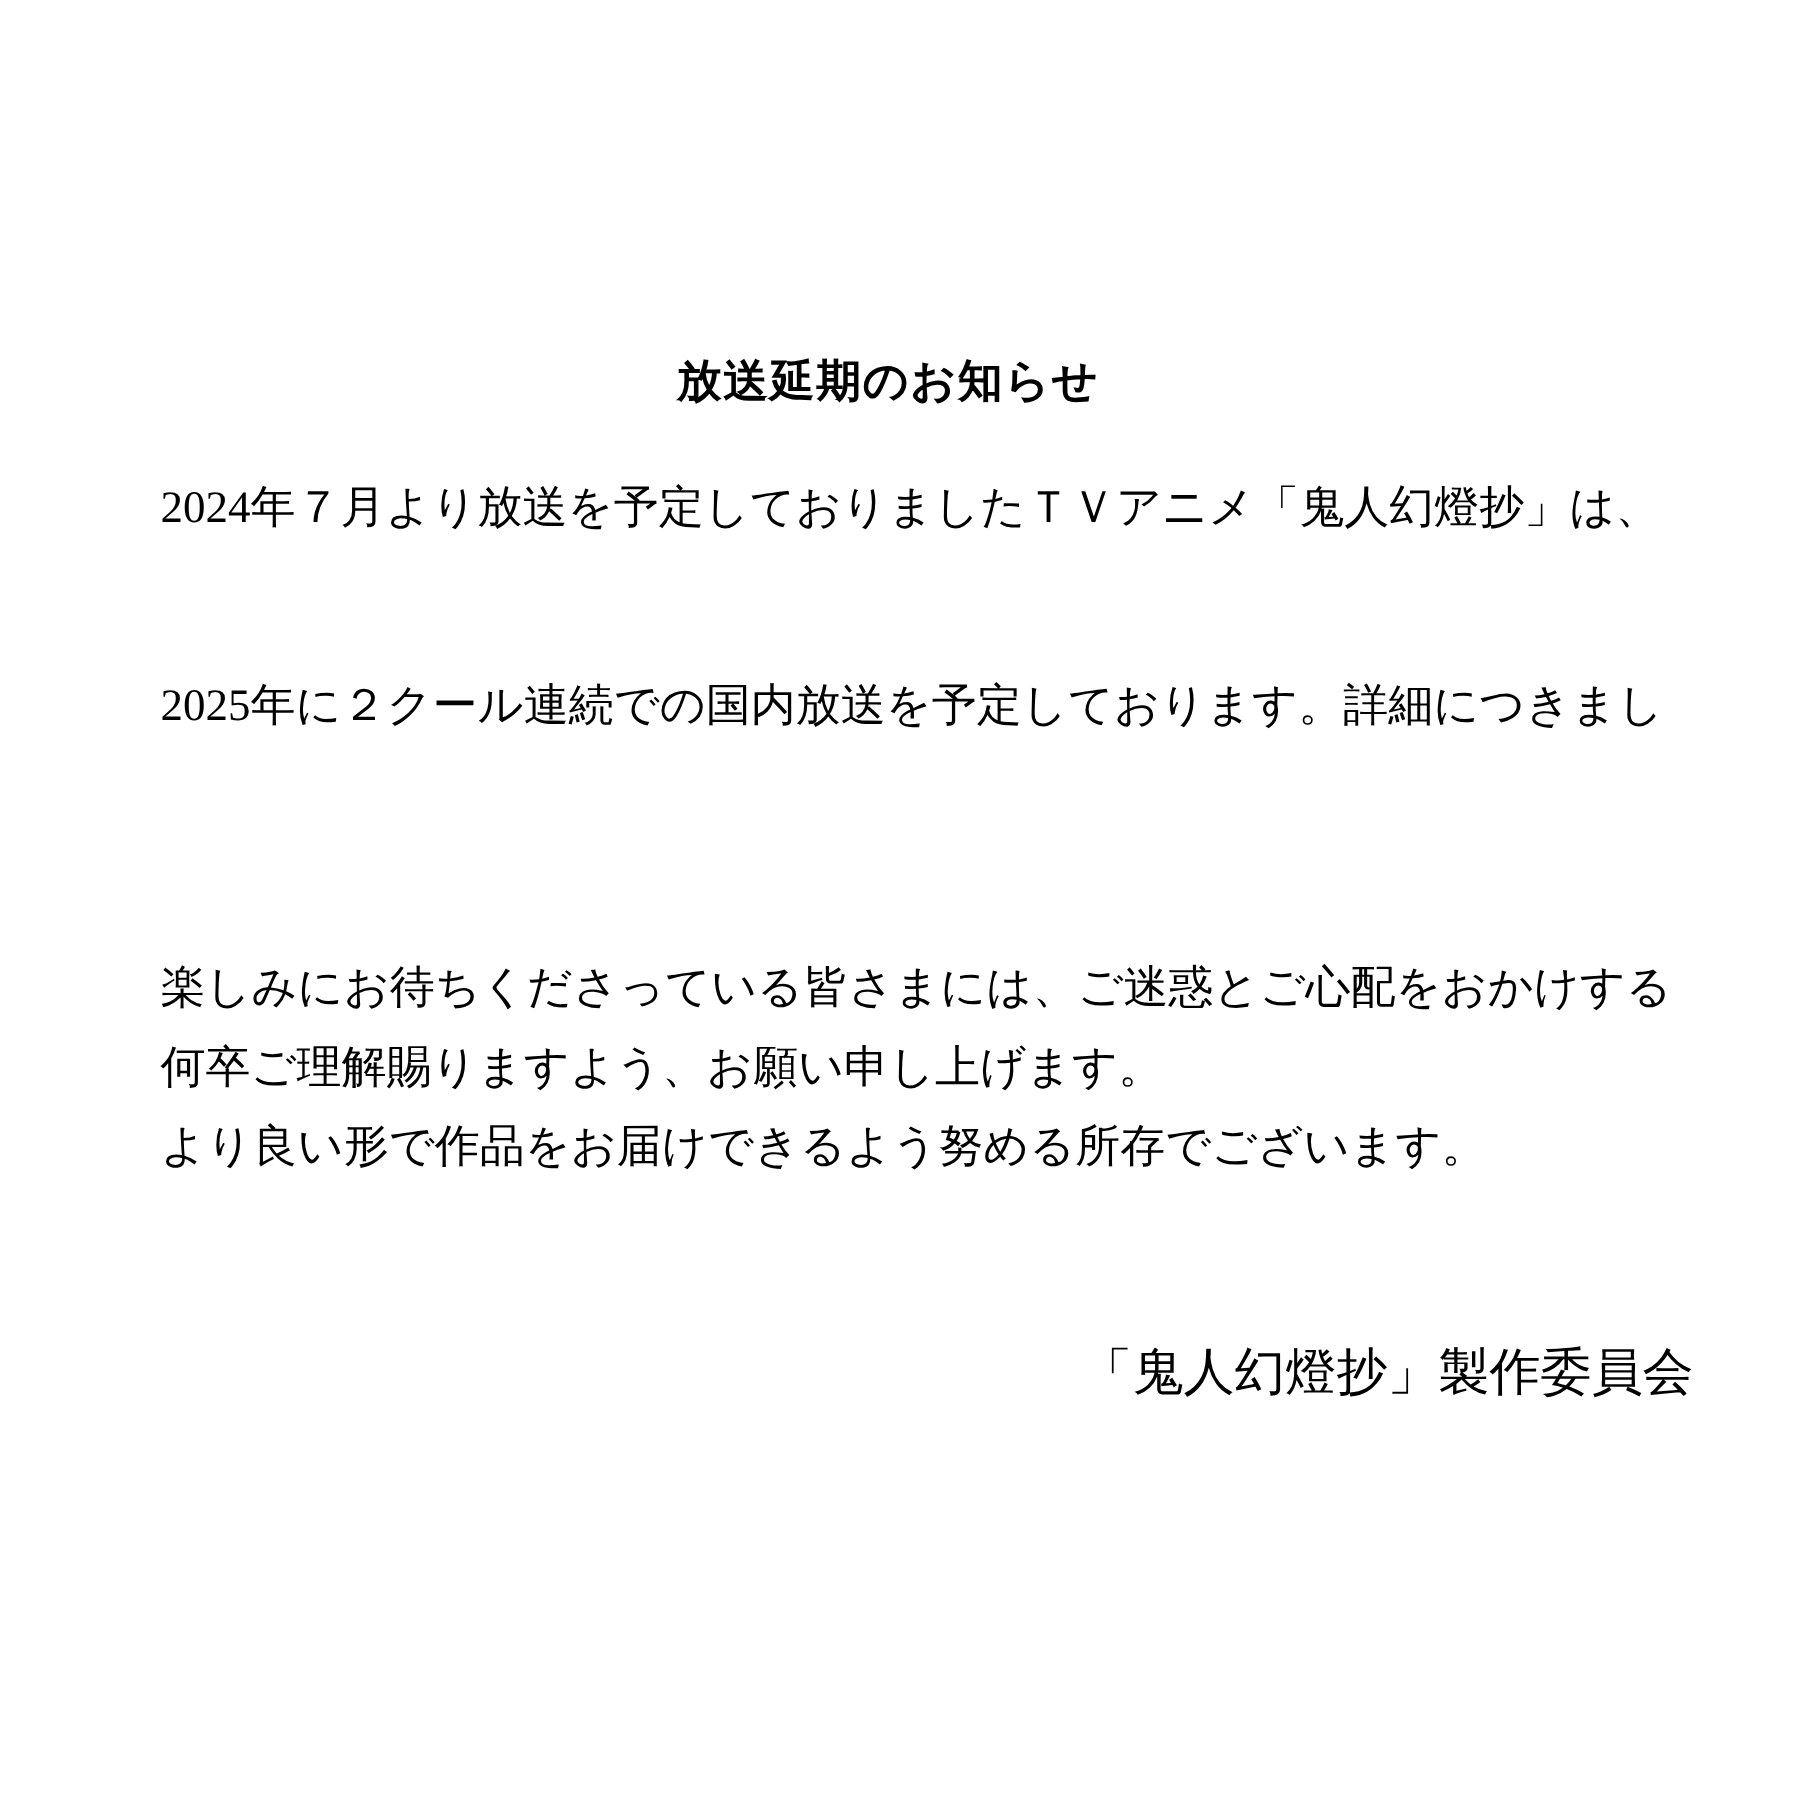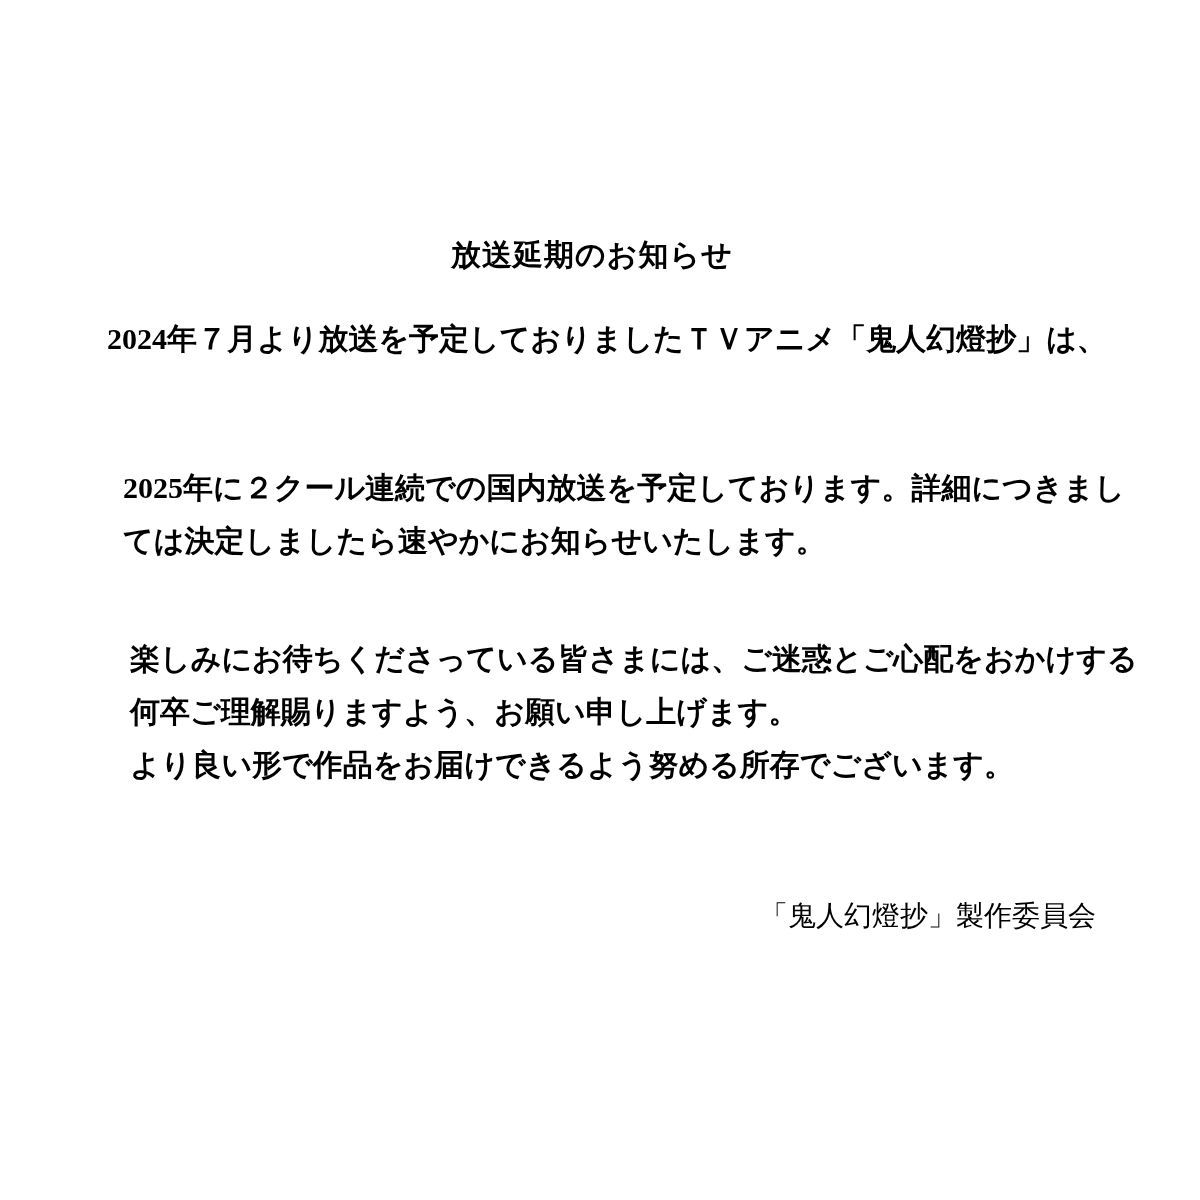--- a/index.html
+++ b/index.html
@@ -28,54 +28,52 @@
     color: #000000;
   }
   .body-block {
     position: absolute;
     left: 107px;
     width: 1005px;
     font-family: "Liberation Serif", "DejaVu Serif", serif;
     font-size: 30px;
     line-height: 53px;
     color: #000000;
-    font-weight: bold;
   }
   .para-1 { top: 312px; }
-  .para-2 { top: 461px; margin-left: 16px; }
-  .para-3 { top: 632px; margin-left: 23px; }
+  .para-2 { top: 444px; }
+  .para-3 { top: 632px; }
   .line {
     white-space: nowrap;
   }
   .signature {
     position: absolute;
     top: 893px;
-    right: 104px;
+    right: 71px;
     font-family: "Liberation Serif", "DejaVu Serif", serif;
-    font-size: 28px;
+    font-size: 34px;
     line-height: 46px;
     text-align: right;
     color: #000000;
     white-space: nowrap;
   }
 </style>
 </head>
 <body>
 
 <div class="page">
 
   <h1 class="notice-title">放送延期のお知らせ</h1>
 
   <div class="body-block para-1">
     <div class="line">2024年７月より放送を予定しておりましたＴＶアニメ「鬼人幻燈抄」は、</div>
   </div>
 
   <div class="body-block para-2">
     <div class="line">2025年に２クール連続での国内放送を予定しております。詳細につきまし</div>
-    <div class="line">ては決定しましたら速やかにお知らせいたします。</div>
   </div>
 
   <div class="body-block para-3">
     <div class="line">楽しみにお待ちくださっている皆さまには、ご迷惑とご心配をおかけする</div>
     <div class="line">何卒ご理解賜りますよう、お願い申し上げます。</div>
     <div class="line">より良い形で作品をお届けできるよう努める所存でございます。</div>
   </div>
 
   <div class="signature">「鬼人幻燈抄」製作委員会</div>
 

